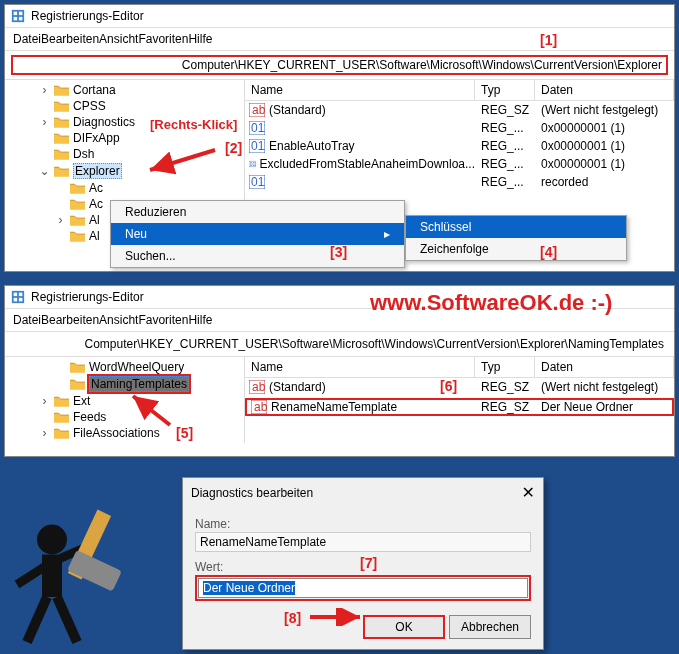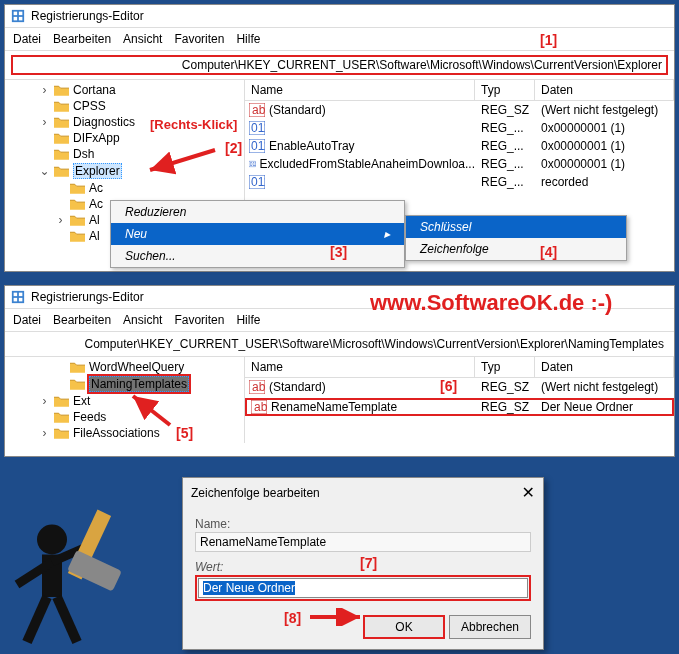--- a/index.html
+++ b/index.html
@@ -1,20 +1,20 @@
 <!DOCTYPE html>
 <html><head>
 <meta charset="utf-8">
 <style>
   * { box-sizing: border-box; margin: 0; padding: 0; font-family: "Segoe UI", Tahoma, sans-serif; font-size: 12px; }
   body { background: #1e4c8a; width: 679px; height: 654px; position: relative; overflow: hidden; }
   .window { background: #fff; border: 1px solid #888; position: absolute; }
   .titlebar { display: flex; align-items: center; padding: 4px 6px; border-bottom: 1px solid #ddd; }
   .titlebar .icon { width: 14px; height: 14px; margin-right: 6px; }
-  .menubar { display: flex; gap: 12px; padding: 4px 8px; border-bottom: 1px solid #ddd; }
+  .menubar { display: flex; padding: 4px 8px; border-bottom: 1px solid #ddd; }
   .menubar span { cursor: default; }
   .addressbar { padding: 4px 6px; border-bottom: 1px solid #ddd; text-align: right; }
   .addressbar-inner { border: 2px solid #e02020; padding: 1px 4px; white-space: nowrap; overflow: hidden; }
   .body-split { display: flex; }
   .tree { width: 240px; border-right: 1px solid #ddd; padding: 2px 0 2px 4px; overflow: hidden; }
   .tree-row { display: flex; align-items: center; padding: 1px 0; white-space: nowrap; }
   .tree-row.selected .label { background: #cde6ff; border: 1px dotted #3399ff; padding: 0 1px; }
   .tree-row .chev { width: 11px; display: inline-block; color: #555; text-align: center; }
   .tree-row .fld { width: 15px; height: 12px; margin: 0 4px; }
   .list { flex: 1; }
@@ -26,21 +26,21 @@
   .list-row { display: flex; align-items: center; padding: 2px 0; }
   .list-row .col-name { display: flex; align-items: center; padding-left: 4px; }
   .list-row .col-typ, .list-row .col-data { padding-left: 6px; }
   .val-ico { width: 16px; height: 14px; margin-right: 4px; }
   .list-row.sel .col-name, .list-row.sel .col-typ, .list-row.sel .col-data { border-top: 2px solid #e02020; border-bottom: 2px solid #e02020; }
   .list-row.sel .col-data { border-right: 2px solid #e02020; }
   .list-row.sel .col-name { border-left: 2px solid #e02020; }
 
   
   .ctx { position: absolute; background: #f5f5f5; border: 1px solid #a0a0a0; box-shadow: 2px 2px 4px rgba(0,0,0,.25); }
-  .ctx-row { display: flex; justify-content: space-between; align-items: center; padding: 4px 14px; min-width: 250px; font-style: italic; }
+  .ctx-row { display: flex; justify-content: space-between; align-items: center; padding: 4px 14px; min-width: 250px; }
   .ctx-row.hover { background: #0a64c8; color: #fff; }
   .submenu { position: absolute; background: #f5f5f5; border: 1px solid #a0a0a0; box-shadow: 2px 2px 4px rgba(0,0,0,.25); }
   .submenu .ctx-row { min-width: 170px; }
 
   
   .dialog { background: #f0f0f0; border: 1px solid #888; box-shadow: 3px 3px 6px rgba(0,0,0,.35); }
   .dlg-title { display:flex; justify-content:space-between; align-items:center; padding:5px 8px; font-size:13px; }
   .dlg-body { padding: 6px 12px 10px; }
   .dlg-field-lbl { color:#555; margin-top:4px; }
   .dlg-ro { border:1px solid #ccc; background:#f8f8f8; padding:2px 4px; margin-top:1px; }
@@ -347,27 +347,27 @@
             <div class="col-typ">REG_SZ</div>
             <div class="col-data">Der Neue Ordner</div>
           </div>
         </div>
     </div>
   </div>
 </div>
 
 <div class="dialog" style="position:absolute; left:182px; top:477px; width:362px;">
   <div class="dlg-title">
-    <span>Zeichenfolge bearbeiten</span>
+    <span>Diagnostics bearbeiten</span>
     <span style="font-size:16px;">✕</span>
   </div>
   <div class="dlg-body">
     <div class="dlg-field-lbl">Name:</div>
     <div class="dlg-ro">RenameNameTemplate</div>
-    <div class="dlg-field-lbl" style="margin-top:8px;font-style:italic;">Wert:</div>
+    <div class="dlg-field-lbl" style="margin-top:8px;">Wert:</div>
     <div class="dlg-input-wrap">
       <div class="dlg-input"><span class="seltxt">Der Neue Ordner</span></div>
     </div>
     <div class="dlg-btns">
       <button class="primary">OK</button>
       <button>Abbrechen</button>
     </div>
   </div>
 </div>
 

